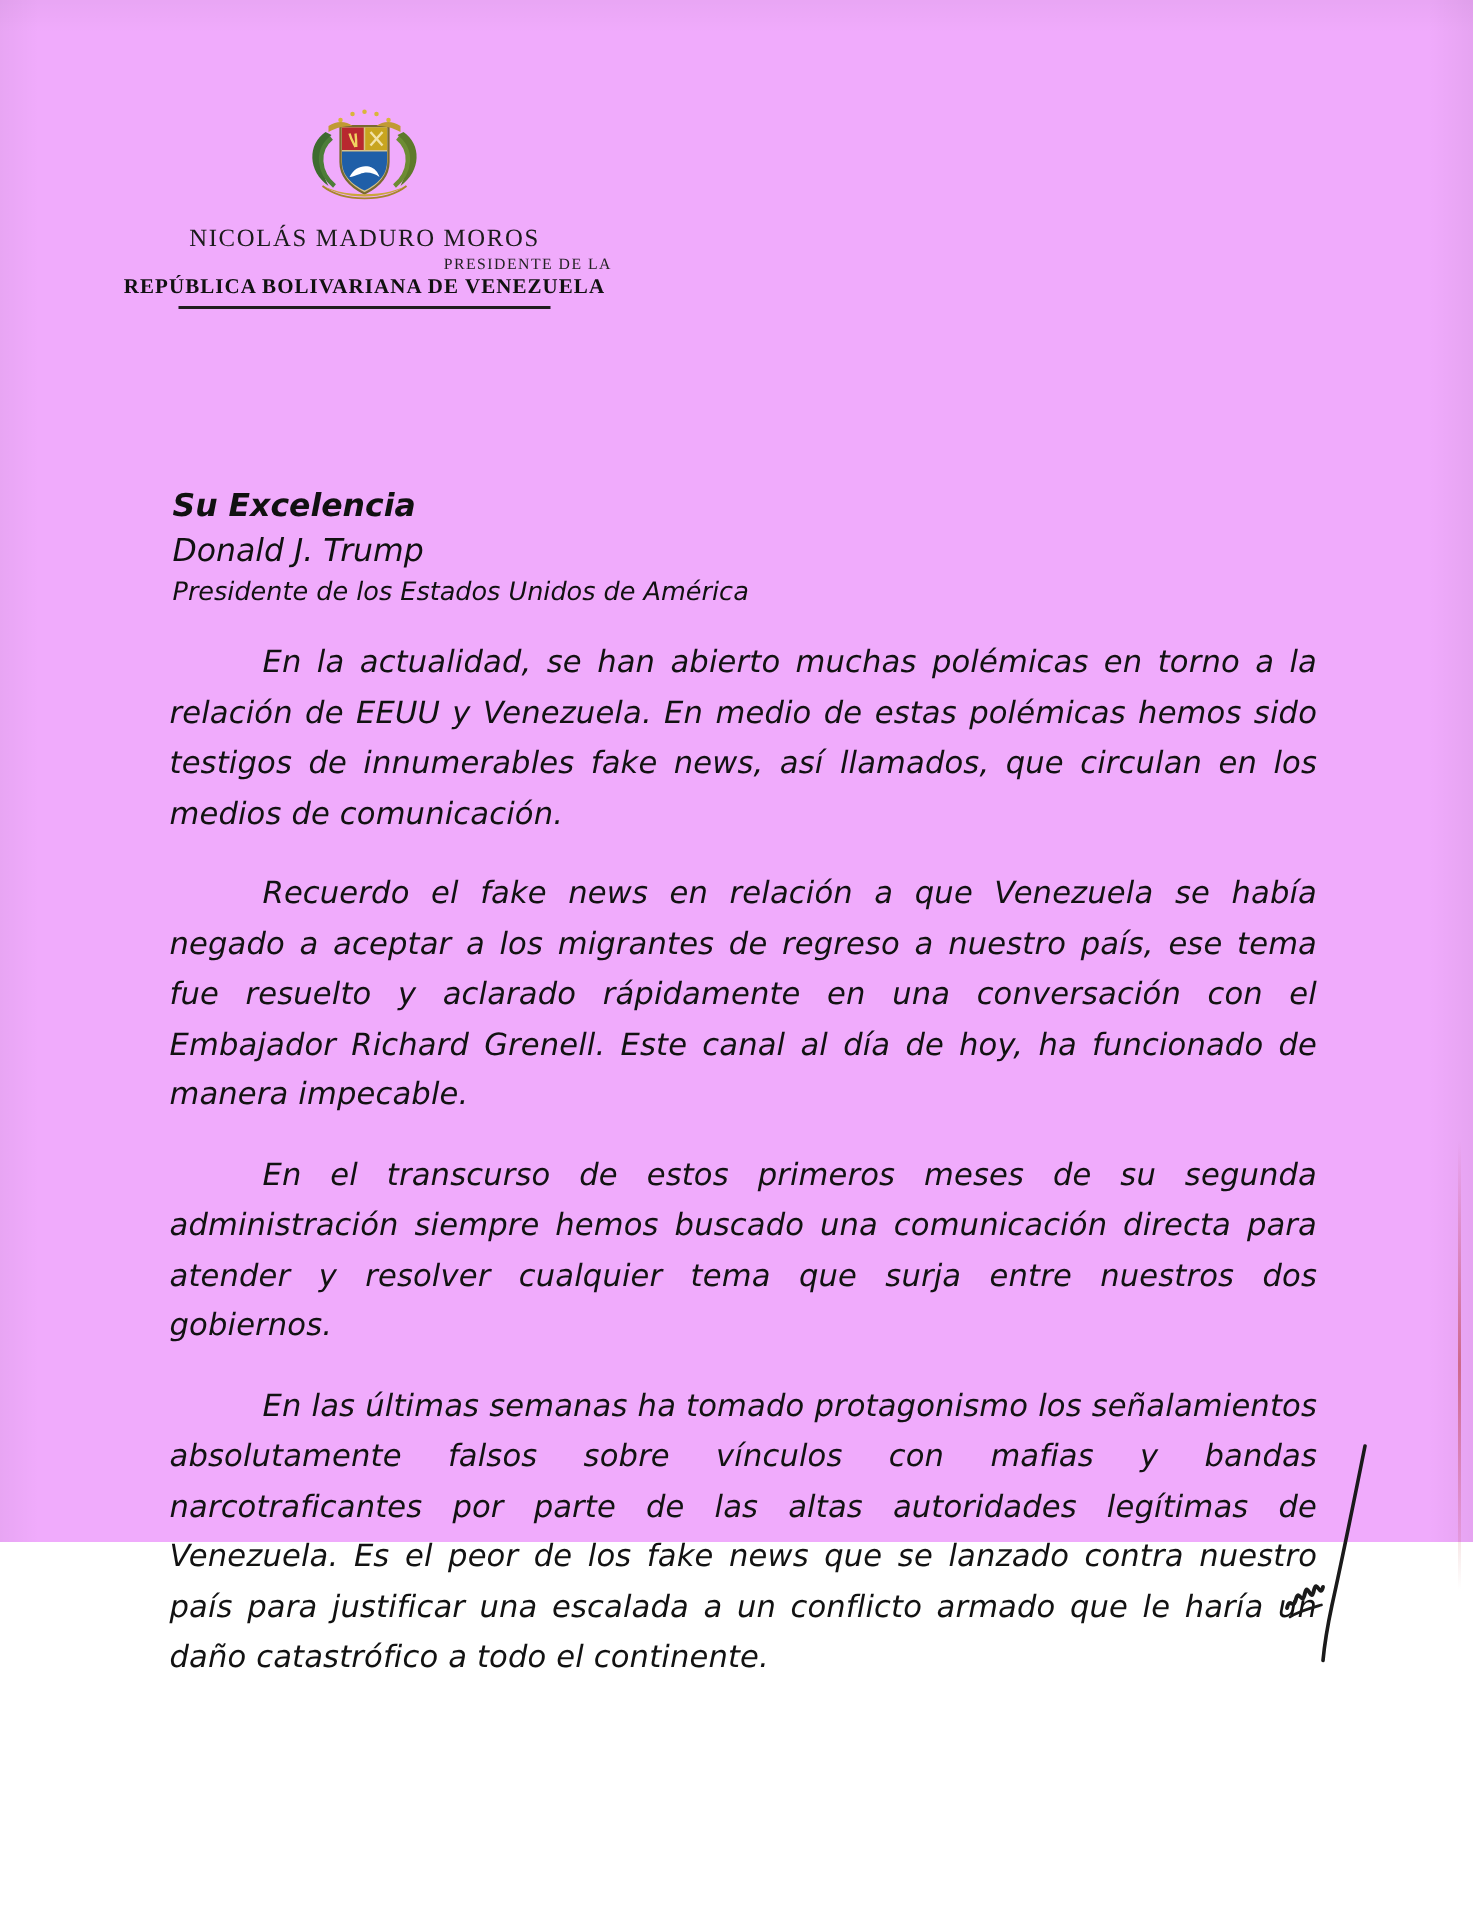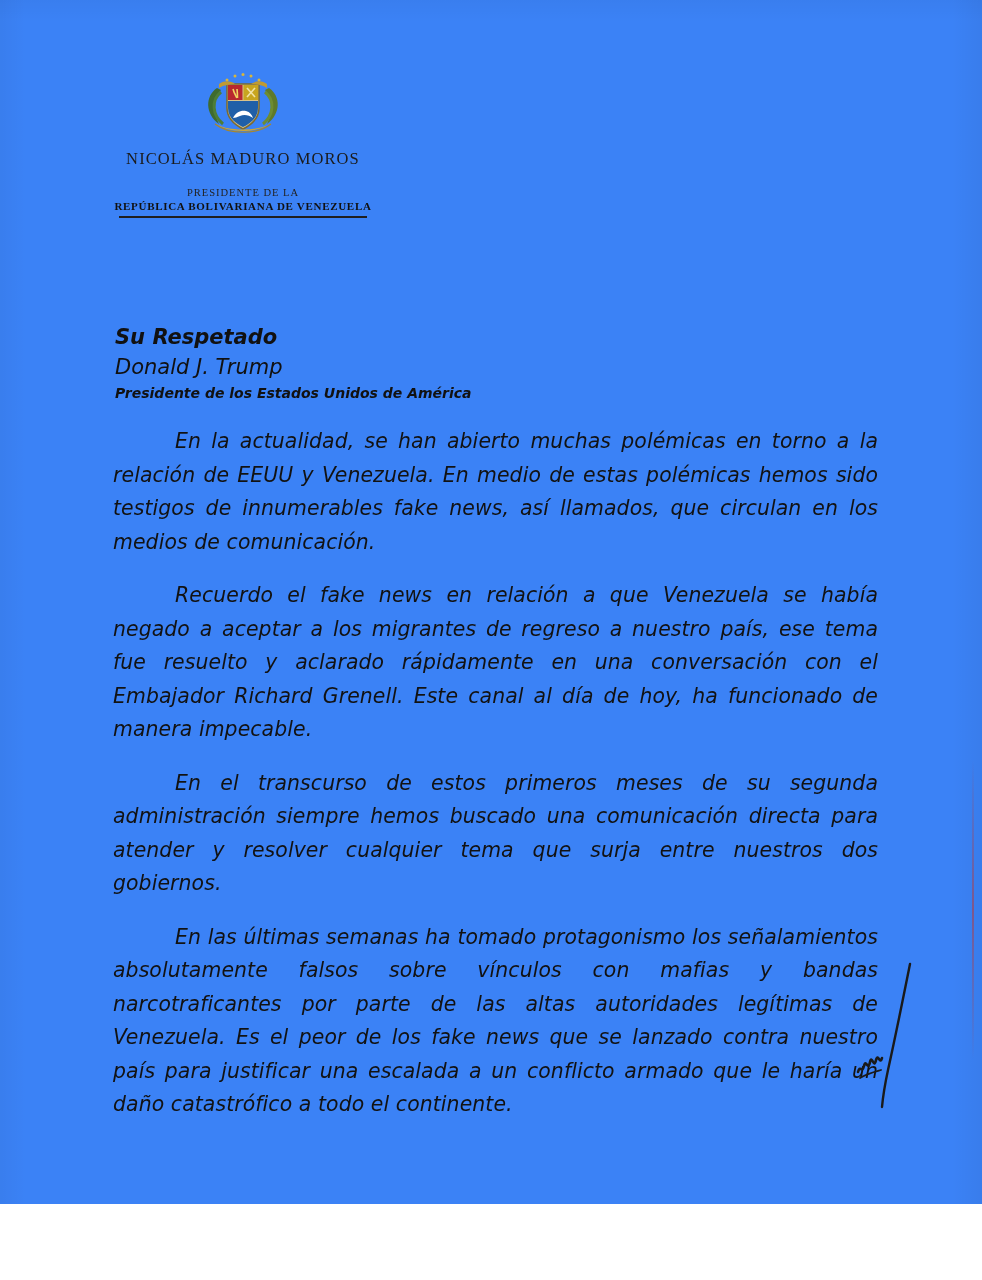--- a/index.html
+++ b/index.html
@@ -10,22 +10,22 @@
   body {
     width: 982px;
     height: 1280px;
     overflow: hidden;
     font-family: "Liberation Sans", sans-serif;
   }
 
   .page {
     position: relative;
     width: 982px;
-    height: 1204px;
-    background: #3b82f6;
+    height: 1028px;
+    background: #f0abfc;
     box-sizing: border-box;
   }
 
   
   .page::before {
     content: "";
     position: absolute;
     inset: 0;
     background:
       linear-gradient(to right, rgba(0,0,0,0.035) 0px, rgba(0,0,0,0.0) 26px),
@@ -66,25 +66,26 @@
     letter-spacing: 1.1px;
     color: #1b1b1b;
     font-weight: 400;
     line-height: 1.15;
   }
   .lh-sub1 {
     font-family: "Liberation Serif", serif;
     font-size: 10.5px;
     letter-spacing: 1.0px;
     color: #222;
-    margin-top: 18px;
+    margin-top: 2px;
+    text-align: right;
   }
   .lh-sub2 {
     font-family: "Liberation Serif", serif;
-    font-size: 11px;
+    font-size: 14px;
     font-weight: bold;
     letter-spacing: 0.7px;
     color: #111;
     margin-top: 2px;
   }
   .lh-rule {
     width: 248px;
     height: 1.6px;
     background: #1f1f1f;
     margin: 4px auto 0 auto;
@@ -114,22 +115,22 @@
     font-size: 21px;
     font-weight: bold;
     line-height: 1.45;
   }
   .addr-l2 {
     font-size: 21px;
     font-weight: normal;
     line-height: 1.45;
   }
   .addr-l3 {
-    font-size: 14px;
-    font-weight: 700;
+    font-size: 17px;
+    font-weight: 400;
     line-height: 1.45;
   }
 
   .body-text {
     position: absolute;
     left: 113px;
     top: 425px;
     width: 765px;
   }
 
@@ -202,21 +203,21 @@
     </div>
 
     <div class="lh-name">NICOLÁS MADURO MOROS</div>
     <div class="lh-sub1">PRESIDENTE DE LA</div>
     <div class="lh-sub2">REPÚBLICA BOLIVARIANA DE VENEZUELA</div>
     <div class="lh-rule"></div>
   </div>
 
 
   <div class="addressee">
-    <div class="addr-l1">Su Respetado</div>
+    <div class="addr-l1">Su Excelencia</div>
     <div class="addr-l2">Donald J. Trump</div>
     <div class="addr-l3">Presidente de los Estados Unidos de América</div>
   </div>
 
   <div class="body-text">
     <p class="para">En la actualidad, se han abierto muchas polémicas en torno a la relación de EEUU y Venezuela. En medio de estas polémicas hemos sido testigos de innumerables fake news, así llamados, que circulan en los medios de comunicación.</p>
     <p class="para">Recuerdo el fake news en relación a que Venezuela se había negado a aceptar a los migrantes de regreso a nuestro país, ese tema fue resuelto y aclarado rápidamente en una conversación con el Embajador Richard Grenell. Este canal al día de hoy, ha funcionado de manera impecable.</p>
     <p class="para">En el transcurso de estos primeros meses de su segunda administración siempre hemos buscado una comunicación directa para atender y resolver cualquier tema que surja entre nuestros dos gobiernos.</p>
     <p class="para">En las últimas semanas ha tomado protagonismo los señalamientos absolutamente falsos sobre vínculos con mafias y bandas narcotraficantes por parte de las altas autoridades legítimas de Venezuela. Es el peor de los fake news que se lanzado contra nuestro país para justificar una escalada a un conflicto armado que le haría un daño catastrófico a todo el continente.</p>
   </div>

